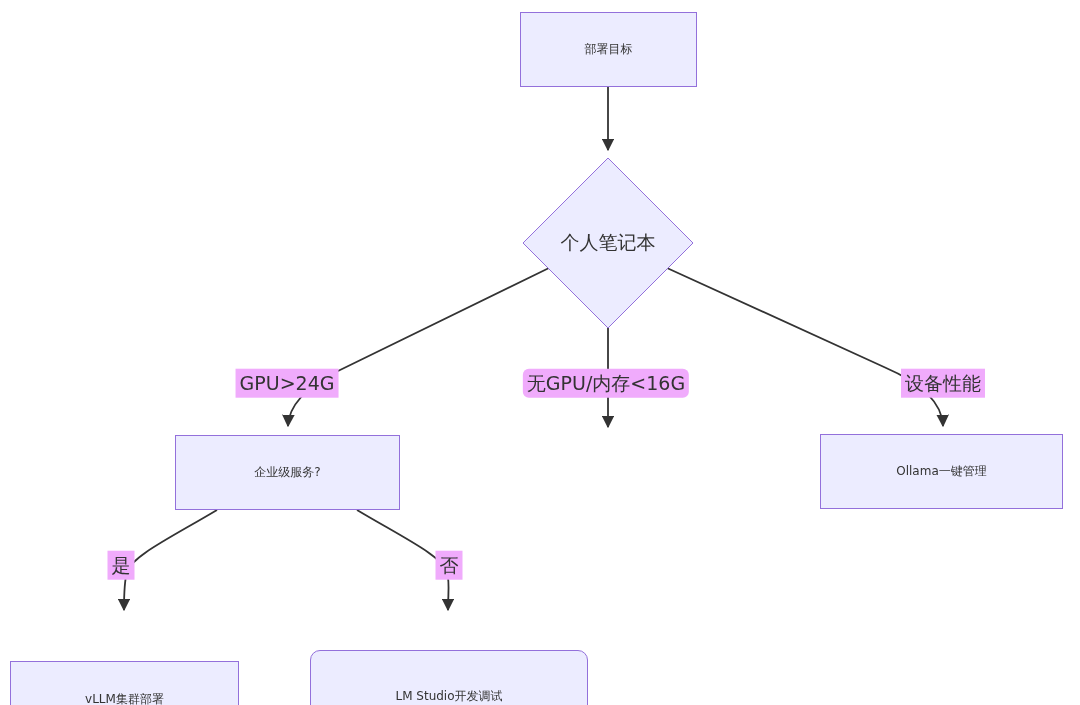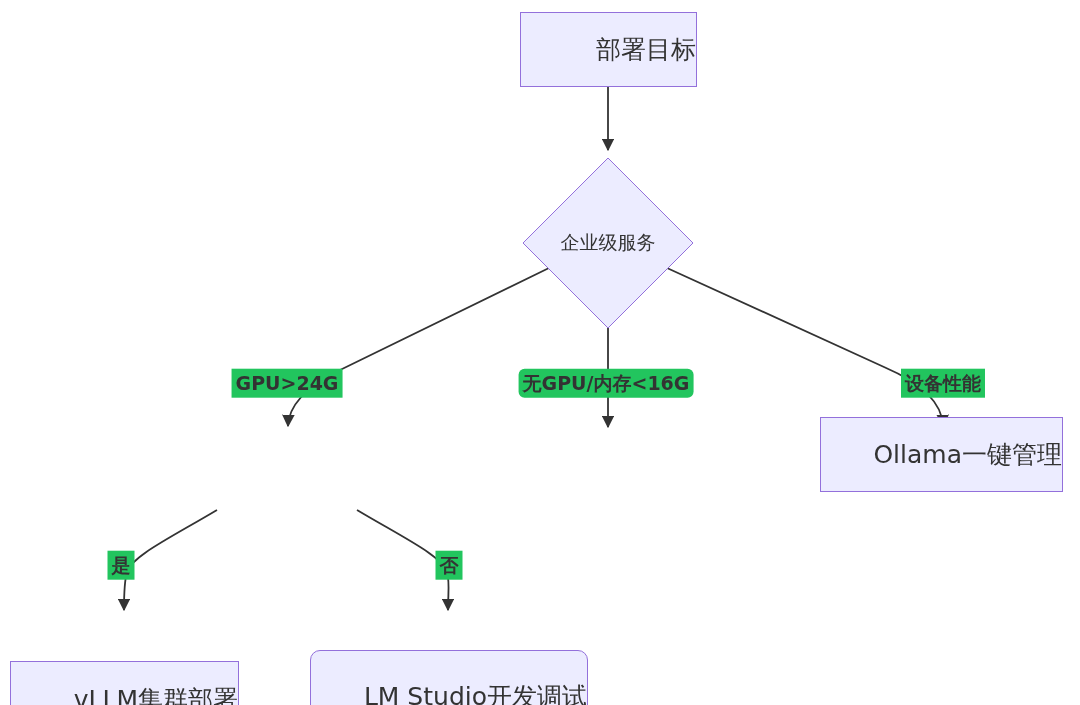--- a/index.html
+++ b/index.html
@@ -11,45 +11,44 @@
     background: #ffffff;
     font-family: "DejaVu Sans", "Liberation Sans", sans-serif;
     color: #333333;
     overflow: hidden;
   }
   svg.edges {
     position: absolute; left: 0; top: 0;
   }
   .node {
     position: absolute;
-    display: flex; align-items: center; justify-content: flex-end;
+    display: flex; align-items: center; justify-content: center;
     background: #ECECFF;
     border: 1px solid #9370DB;
     box-sizing: border-box;
-    font-size: 25px;
+    font-size: 12px;
     color: #333333;
     white-space: nowrap;
   }
   .diamond-label {
     position: absolute;
     display: flex; align-items: center; justify-content: center;
     font-size: 19px;
     color: #333333;
     white-space: nowrap;
   }
   .edge-label {
     position: absolute;
     transform: translate(-50%, -50%);
-    background: #22c55e;
+    background: #f0abfc;
     padding: 1px 4px;
     font-size: 19px;
     line-height: 1.4;
     color: #333333;
     white-space: nowrap;
-    font-weight: bold;
   }
 </style>
 </head>
 <body>
 
 <div class="canvas">
 
   <svg class="edges" width="1080" height="705" viewBox="0 0 1080 705">
     <defs>
       <marker id="arrowhead" viewBox="0 0 10 10" refX="9" refY="5" markerWidth="7" markerHeight="7" orient="auto-start-reverse">
@@ -65,26 +64,29 @@
       <path d="M357,510 C404,538 442,556 447,572 C450,582 448,594 448,610" marker-end="url(#arrowhead)"></path>
     </g>
     <polygon points="608,158 693,243 608,328 523,243" fill="#ECECFF" stroke="#9370DB" stroke-width="1"></polygon>
   </svg>
 
   <div class="node" style="left:520px; top:12px; width:177px; height:75px;">
     <span>部署目标</span>
   </div>
 
   <div class="diamond-label" style="left:523px; top:158px; width:170px; height:170px;">
-    <span>企业级服务</span>
+    <span>个人笔记本</span>
+  </div>
+
+  <div class="node" style="left:175px; top:435px; width:225px; height:75px;">
+    <span>企业级服务?</span>
   </div>
 
 
-
-  <div class="node" style="left:820px; top:417px; width:243px; height:75px;">
+  <div class="node" style="left:820px; top:434px; width:243px; height:75px;">
     <span>Ollama一键管理</span>
   </div>
 
   <div class="node" style="left:10px; top:617px; width:229px; height:76px;margin-top:44px;">
     <span>vLLM集群部署</span>
   </div>
 
   <div class="node" style="left:310px; top:650px; width:278px; height:92px;border-radius:10px;">
     <span>LM Studio开发调试</span>
   </div>

